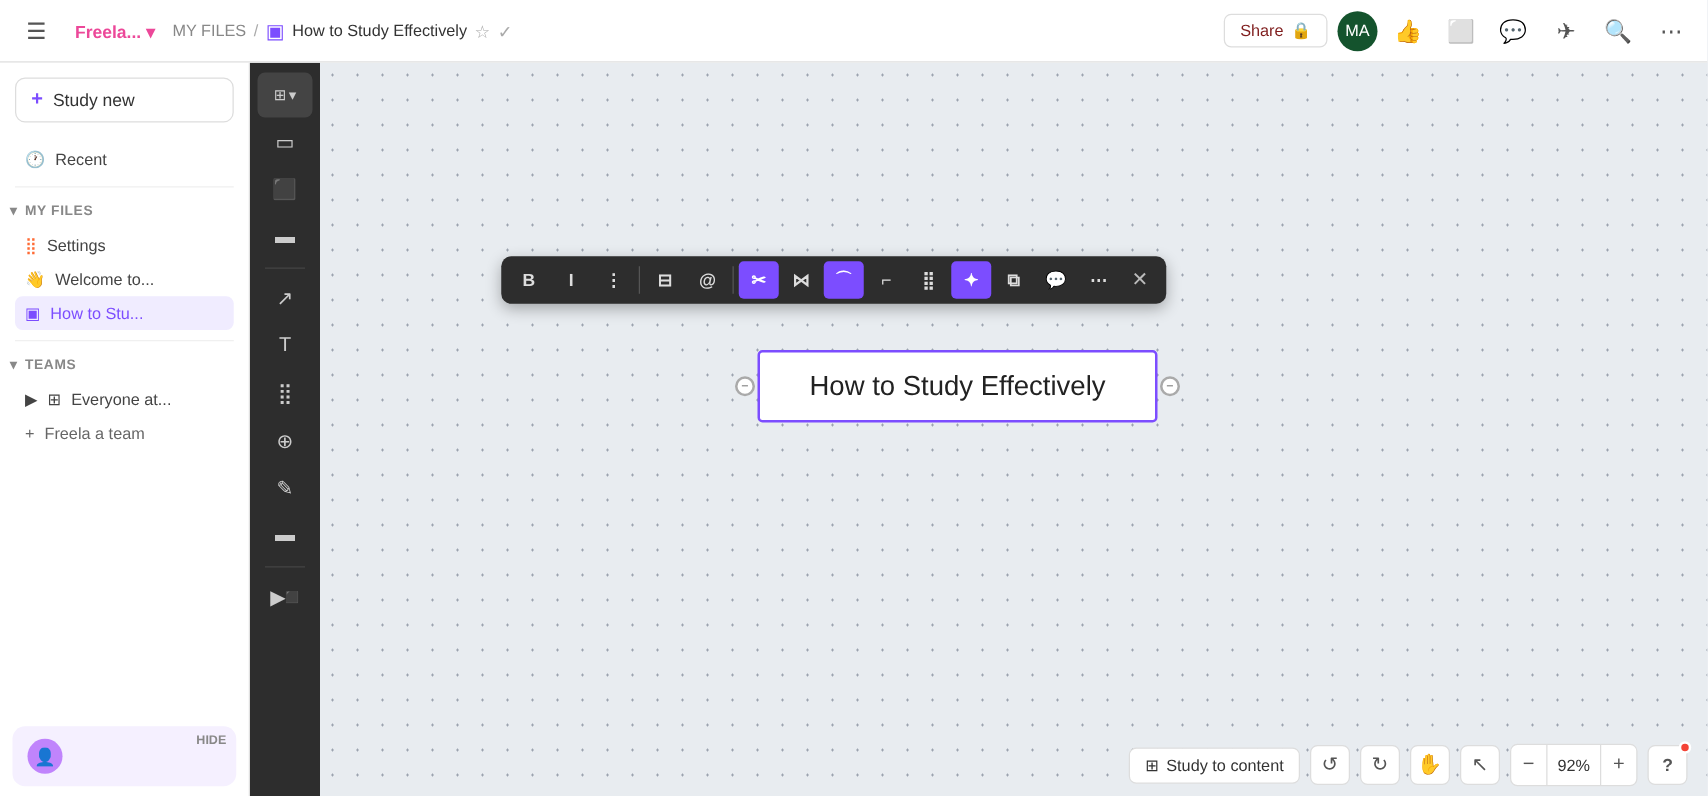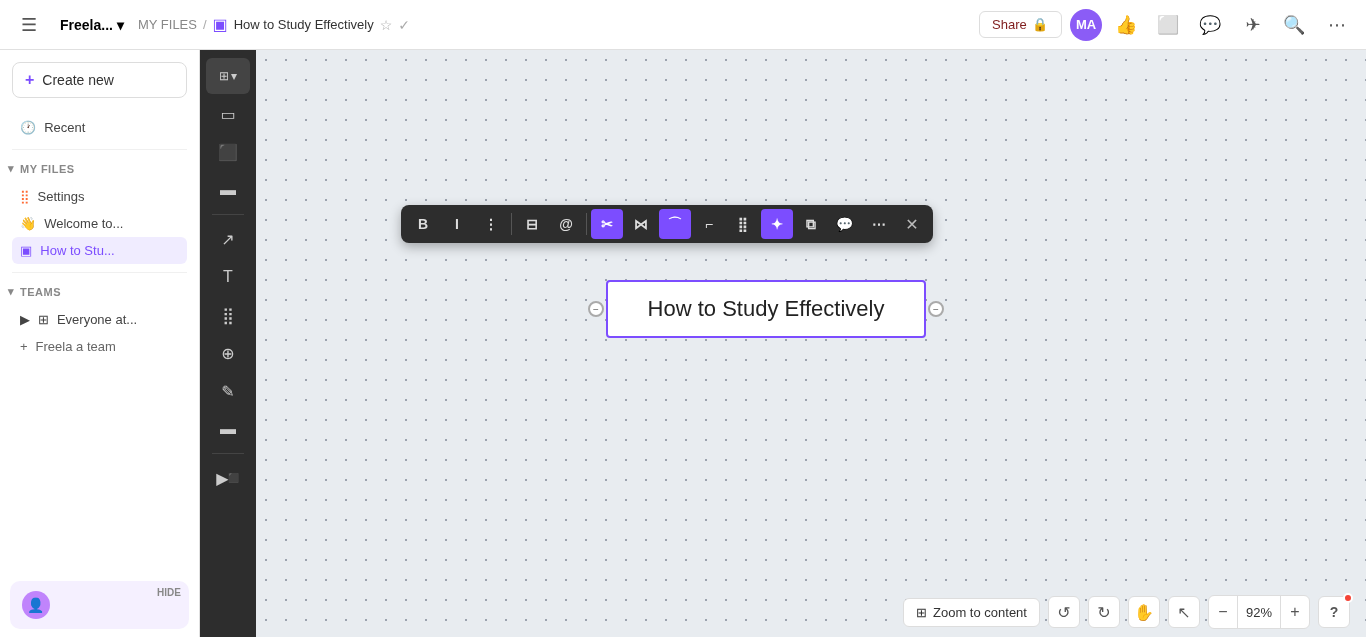--- a/index.html
+++ b/index.html
@@ -13,42 +13,42 @@
       display: flex;
       align-items: center;
       padding: 0 12px;
       gap: 8px;
       flex-shrink: 0;
       z-index: 10;
     }
     .header-left { display: flex; align-items: center; gap: 8px; flex: 1; }
     .workspace-selector {
       display: flex; align-items: center; gap: 4px; cursor: pointer;
-      font-size: 14px; font-weight: 600; color: #000000;
+      font-size: 14px; font-weight: 600; color: #ec4899;
       padding: 4px 6px; border-radius: 4px;
     }
     .breadcrumb {
       display: flex; align-items: center; gap: 6px; font-size: 13px; color: #555;
     }
     .breadcrumb-separator { color: #aaa; }
     .breadcrumb-item { color: #888; font-weight: 500; }
     .breadcrumb-current { display: flex; align-items: center; gap: 6px; font-weight: 500; color: #333; }
     .file-icon { color: #7c4dff; font-size: 16px; }
     .star-icon { color: #aaa; font-size: 14px; cursor: pointer; }
     .check-icon { color: #aaa; font-size: 14px; }
     .header-right { display: flex; align-items: center; gap: 8px; }
     .share-btn {
       display: flex; align-items: center; gap: 6px;
       background: #fff; border: 1px solid #ddd; border-radius: 6px;
       padding: 5px 12px; font-size: 13px; font-weight: 500; cursor: pointer; color: #7f1d1d;
     }
     .avatar {
       width: 32px; height: 32px; border-radius: 50%;
-      background: #8b5cf6; display: flex; align-items: center; justify-content: center;
-      font-size: 13px; font-weight: 700; color: #fff; cursor: pointer;
+      background: #14532d; display: flex; align-items: center; justify-content: center;
+      font-size: 13px; font-weight: 400; color: #fff; cursor: pointer;
     }
     .header-icon-btn {
       width: 34px; height: 34px; border-radius: 6px; border: none; background: transparent;
       display: flex; align-items: center; justify-content: center; cursor: pointer;
       font-size: 18px; color: #555;
     }
 
     
     .main-layout { display: flex; flex: 1; overflow: hidden; }
 
@@ -280,21 +280,21 @@
     </button>
   </div>
 </div>
 
 <div class="main-layout">
 
   <div class="sidebar">
     <div class="sidebar-top">
       <button class="create-new-btn">
         <span class="plus-icon">+</span>
-        <span>Create new</span>
+        <span>Study new</span>
       </button>
     </div>
 
     <div class="sidebar-section">
       <div class="sidebar-item">
         <span>🕐</span>
         <span>Recent</span>
       </div>
     </div>
 
@@ -456,21 +456,21 @@
       </div>
       <div class="node-handle-right">
         <span>−</span>
       </div>
     </div>
 
 
     <div class="bottom-toolbar">
       <button class="zoom-to-content-btn">
         <span>⊞</span>
-        <span>Zoom to content</span>
+        <span>Study to content</span>
       </button>
       <button class="undo-btn">
         <span>↺</span>
       </button>
       <button class="redo-btn">
         <span>↻</span>
       </button>
       <button class="hand-btn">
         <span>✋</span>
       </button>

